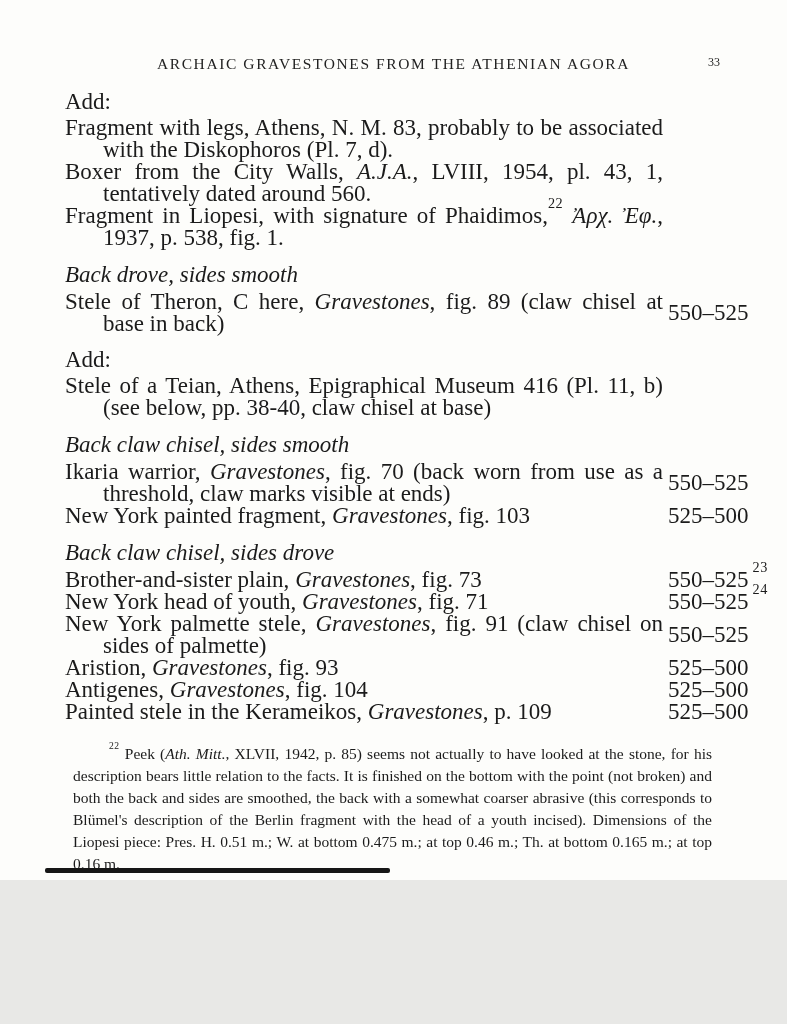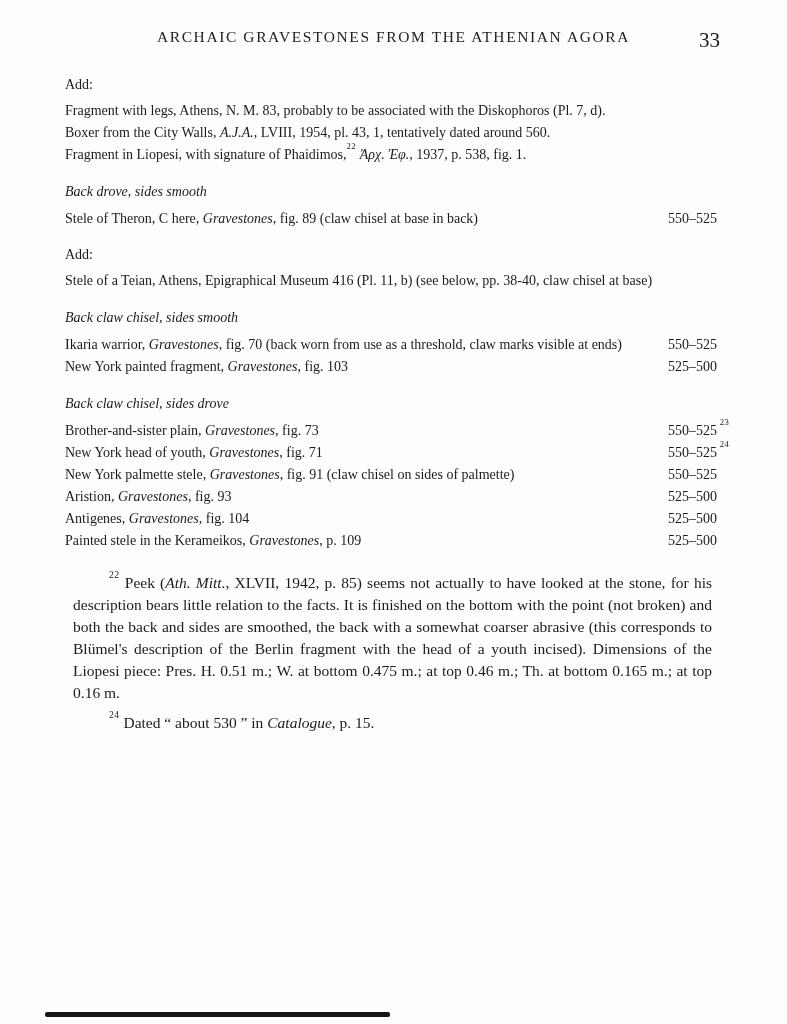--- a/index.html
+++ b/index.html
@@ -3,66 +3,66 @@
 <meta charset="utf-8">
 <style>
   html, body {
     margin: 0;
     padding: 0;
     background: #e8e8e6;
   }
   .page {
     position: relative;
     width: 787px;
-    height: 1024px;
+    height: 880px;
     margin: 0 auto;
     background: #fdfdfb;
     color: #1b1b1b;
     font-family: "Liberation Serif", "DejaVu Serif", serif;
     overflow: hidden;
     box-sizing: border-box;
-    padding-top: 28px;
+    padding-top: 55px;
   }
   .header {
     position: relative;
     height: 22px;
     font-size: 15.5px;
   }
   .running-title {
     position: absolute;
     left: 50%;
     transform: translateX(-50%);
     letter-spacing: 1.6px;
     white-space: nowrap;
     color: #222;
   }
   .pagenum {
     position: absolute;
     right: 67px;
     top: 0;
-    font-size: 21px;
+    font-size: 12px;
   }
   .content {
-    margin: 24px 97px 0 65px;
-    font-size: 14px;
+    margin: 14px 97px 0 65px;
+    font-size: 23px;
     line-height: 22px;
   }
   .block-label {
     margin: 14px 0 4px 0;
   }
   .content > .block-label:first-child {
     margin-top: 8px;
   }
   .section-heading {
     font-style: italic;
     margin: 15px 0 5px 0;
   }
   .entry {
     display: flex;
-    align-items: flex-start;
+    align-items: center;
   }
   .entry-text {
     width: 560px;
     flex: none;
     padding-left: 38px;
     text-indent: -38px;
     text-align: justify;
   }
   .entry-date {
     flex: 1;

